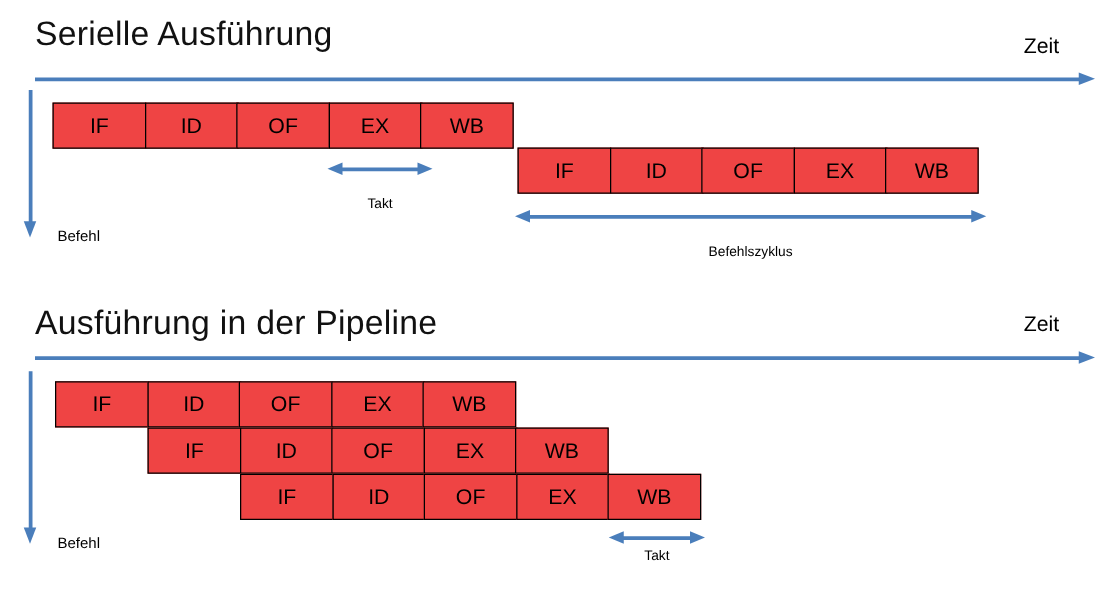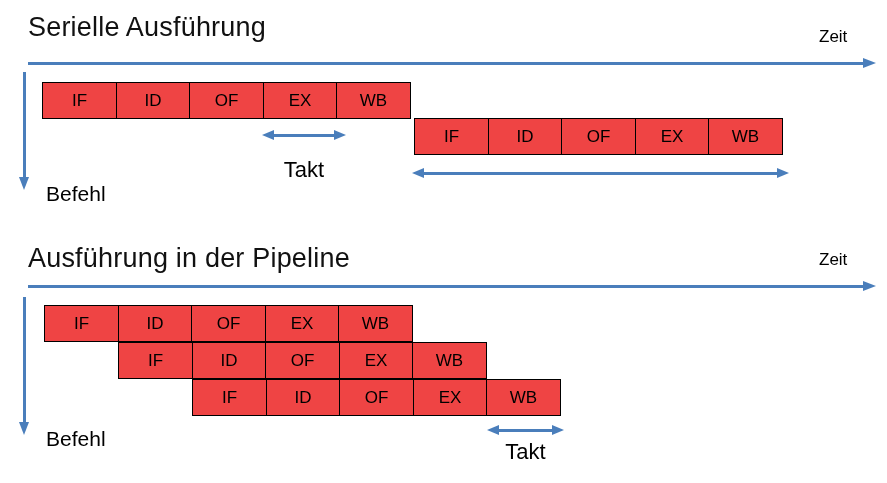--- a/index.html
+++ b/index.html
@@ -91,21 +91,21 @@
     width: 0; height: 0;
     border-left: 5.5px solid transparent;
     border-right: 5.5px solid transparent;
     border-top: 13px solid #4A7EBB;
   }
   #befehl-axis-serial   { left: 19px; top: 72px;  height: 118px; }
   #befehl-axis-pipeline { left: 19px; top: 297px; height: 138px; }
 
   .befehl-label {
     position: absolute;
-    font-size: 21px;
+    font-size: 12px;
     color: #000;
     white-space: nowrap;
   }
   #befehl-serial   { left: 46px; top: 182px; }
   #befehl-pipeline { left: 46px; top: 427px; }
 
   
   .stage-row {
     position: absolute;
     display: flex;
@@ -155,21 +155,21 @@
   .dbl-arrow .head-right {
     position: absolute;
     right: 0; top: 0;
     width: 0; height: 0;
     border-top: 5.5px solid transparent;
     border-bottom: 5.5px solid transparent;
     border-left: 12px solid #4A7EBB;
   }
   .measure-label {
     position: absolute;
-    font-size: 22px;
+    font-size: 11px;
     color: #000;
     white-space: nowrap;
     text-align: center;
   }
 
   #takt-arrow-serial   { left: 262px; top: 130px; width: 84px; }
   #takt-label-serial   { left: 262px; top: 157px; width: 84px; }
 
   #cycle-arrow-serial  { left: 412px; top: 168px; width: 377px; }
   #cycle-label-serial  { left: 412px; top: 196px; width: 377px; }
@@ -219,20 +219,21 @@
     <div class="line"></div>
     <div class="head-right"></div>
   </div>
   <div id="takt-label-serial" class="measure-label">Takt</div>
 
   <div id="cycle-arrow-serial" class="dbl-arrow">
     <div class="head-left"></div>
     <div class="line"></div>
     <div class="head-right"></div>
   </div>
+  <div id="cycle-label-serial" class="measure-label">Befehlszyklus</div>
 
   <div id="title-pipeline" class="section-title">Ausführung in der Pipeline</div>
 
   <div id="zeit-pipeline" class="zeit-label">Zeit</div>
 
   <div id="axis-pipeline" class="time-axis">
     <div class="line"></div>
     <div class="head-right"></div>
   </div>
 

